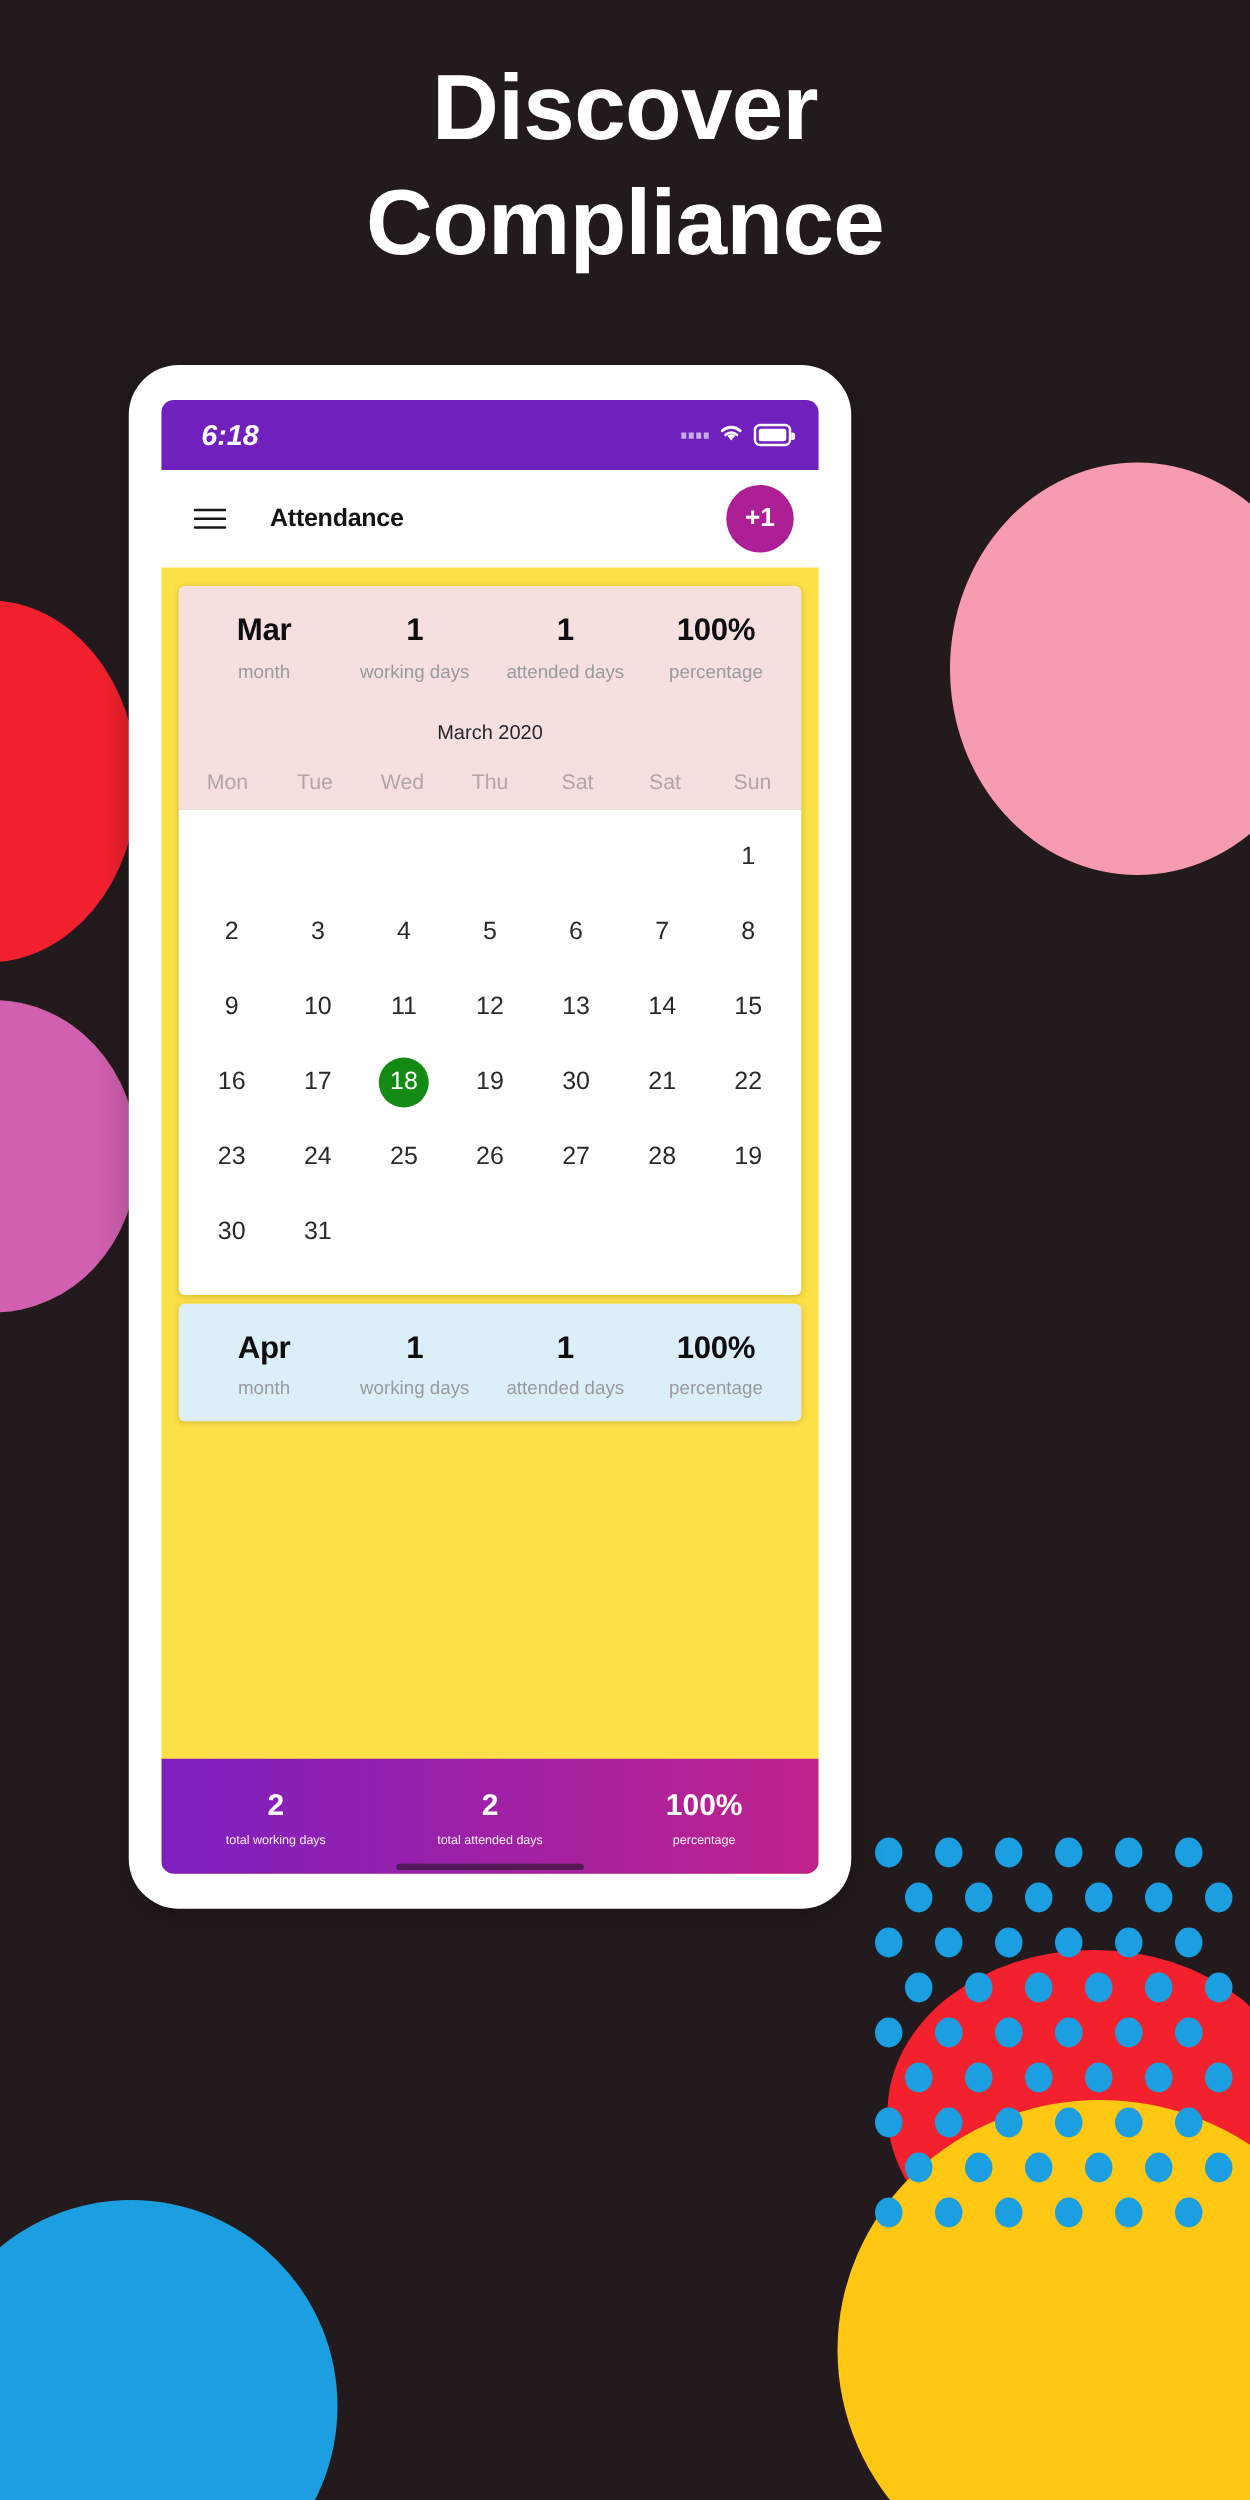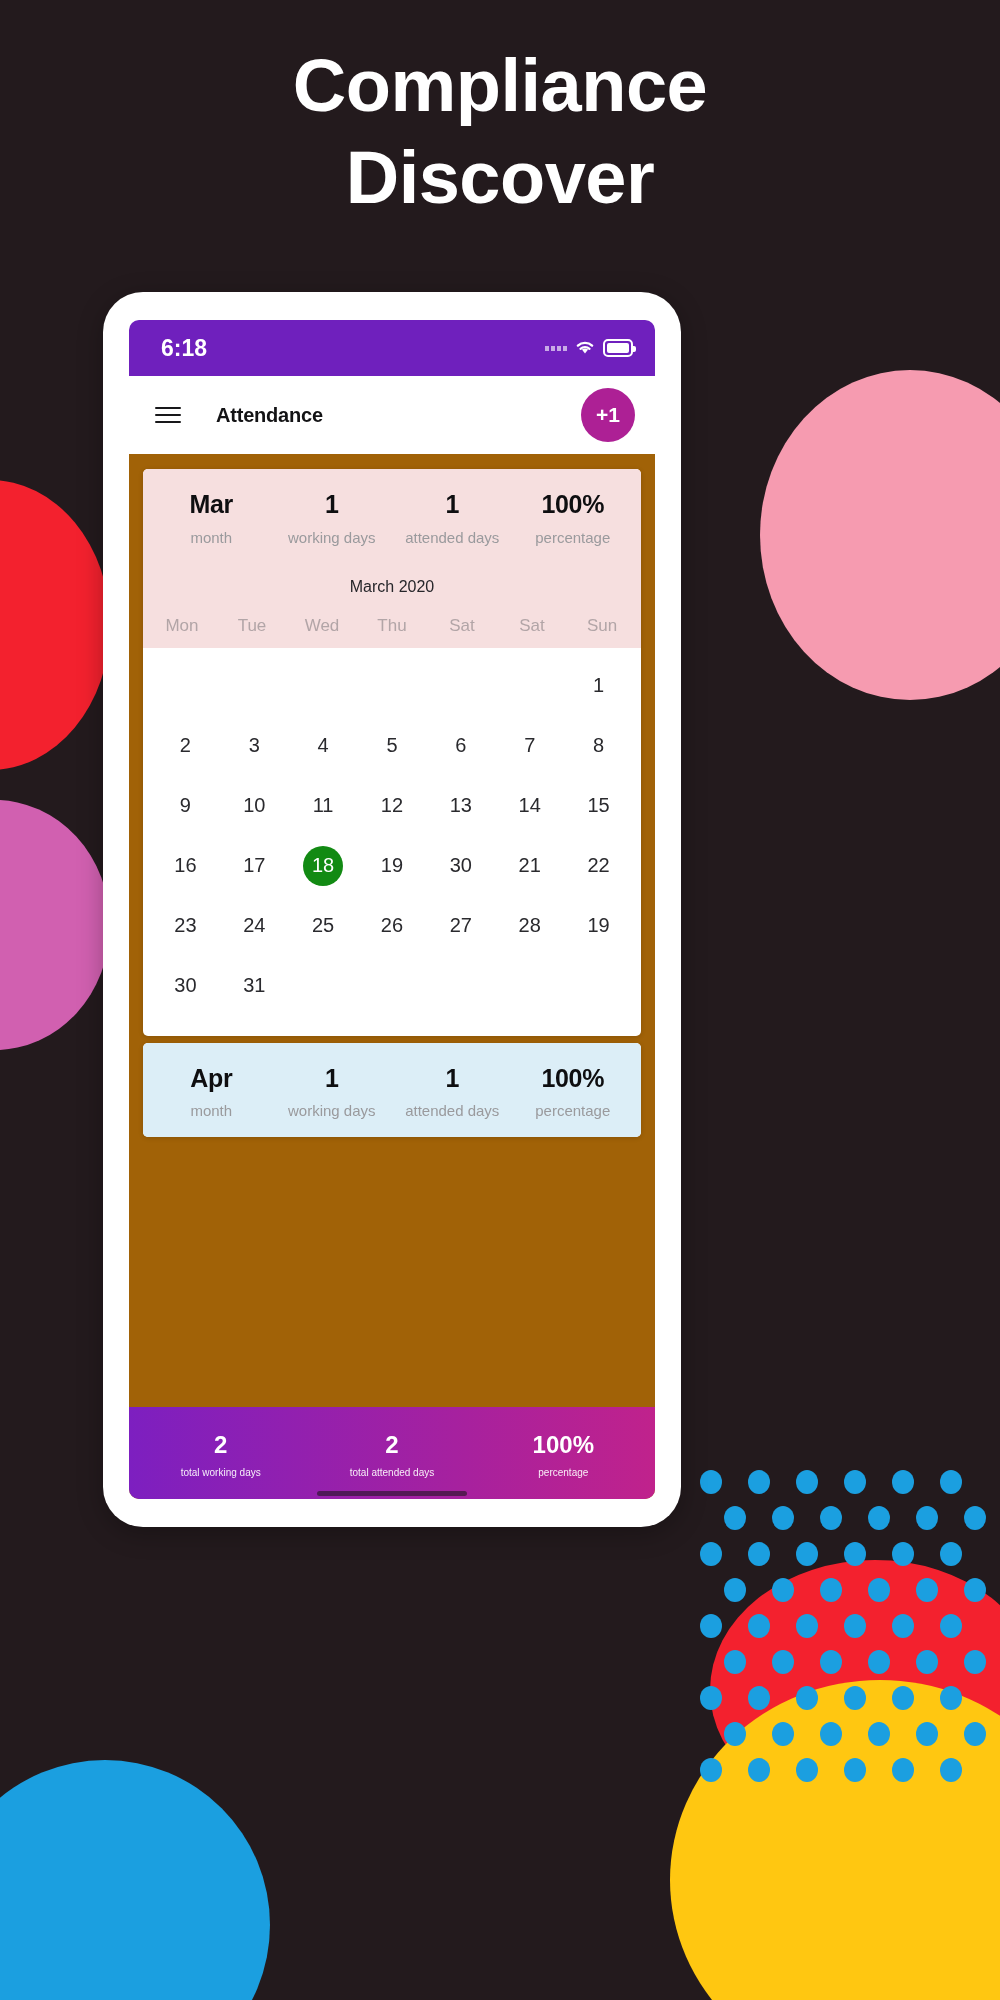--- a/index.html
+++ b/index.html
@@ -119,20 +119,21 @@
     display: flex;
     align-items: center;
     justify-content: space-between;
     padding: 0 22px 0 32px;
     box-sizing: border-box;
   }
   .status-time {
     color: #ffffff;
     font-size: 23px;
     font-weight: 700;
+    font-style: italic;
   }
   .status-icons {
     display: flex;
     align-items: center;
     gap: 7px;
   }
   .sig-dots { display: flex; gap: 2px; align-items: flex-end; }
   .sig-dots i {
     display: block;
     width: 4px; height: 5px;
@@ -206,21 +207,21 @@
     align-items: center;
     justify-content: center;
     font-size: 21px;
     font-weight: 700;
     cursor: pointer;
     border: none;
   }
 
   
   .content {
-    background: #a16207;
+    background: #fde047;
     height: 1049px;
     padding: 8px 0 0 0;
     box-sizing: border-box;
     position: relative;
     overflow: hidden;
   }
 
   
   .month-block {
     margin: 7px 14px 0 14px;
@@ -414,22 +415,22 @@
       <span class="dot" style="left: 0px; top: 288px;"></span>
       <span class="dot" style="left: 48px; top: 288px;"></span>
       <span class="dot" style="left: 96px; top: 288px;"></span>
       <span class="dot" style="left: 144px; top: 288px;"></span>
       <span class="dot" style="left: 192px; top: 288px;"></span>
       <span class="dot" style="left: 240px; top: 288px;"></span>
     </div>
 </div>
 
 <div class="headline">
+  <div>Discover</div>
   <div>Compliance</div>
-  <div>Discover</div>
 </div>
 
 <div class="phone">
   <div class="screen">
 
     <div class="statusbar">
       <div class="status-time">6:18</div>
       <div class="status-icons">
         <span class="sig-dots">
           <i></i>

